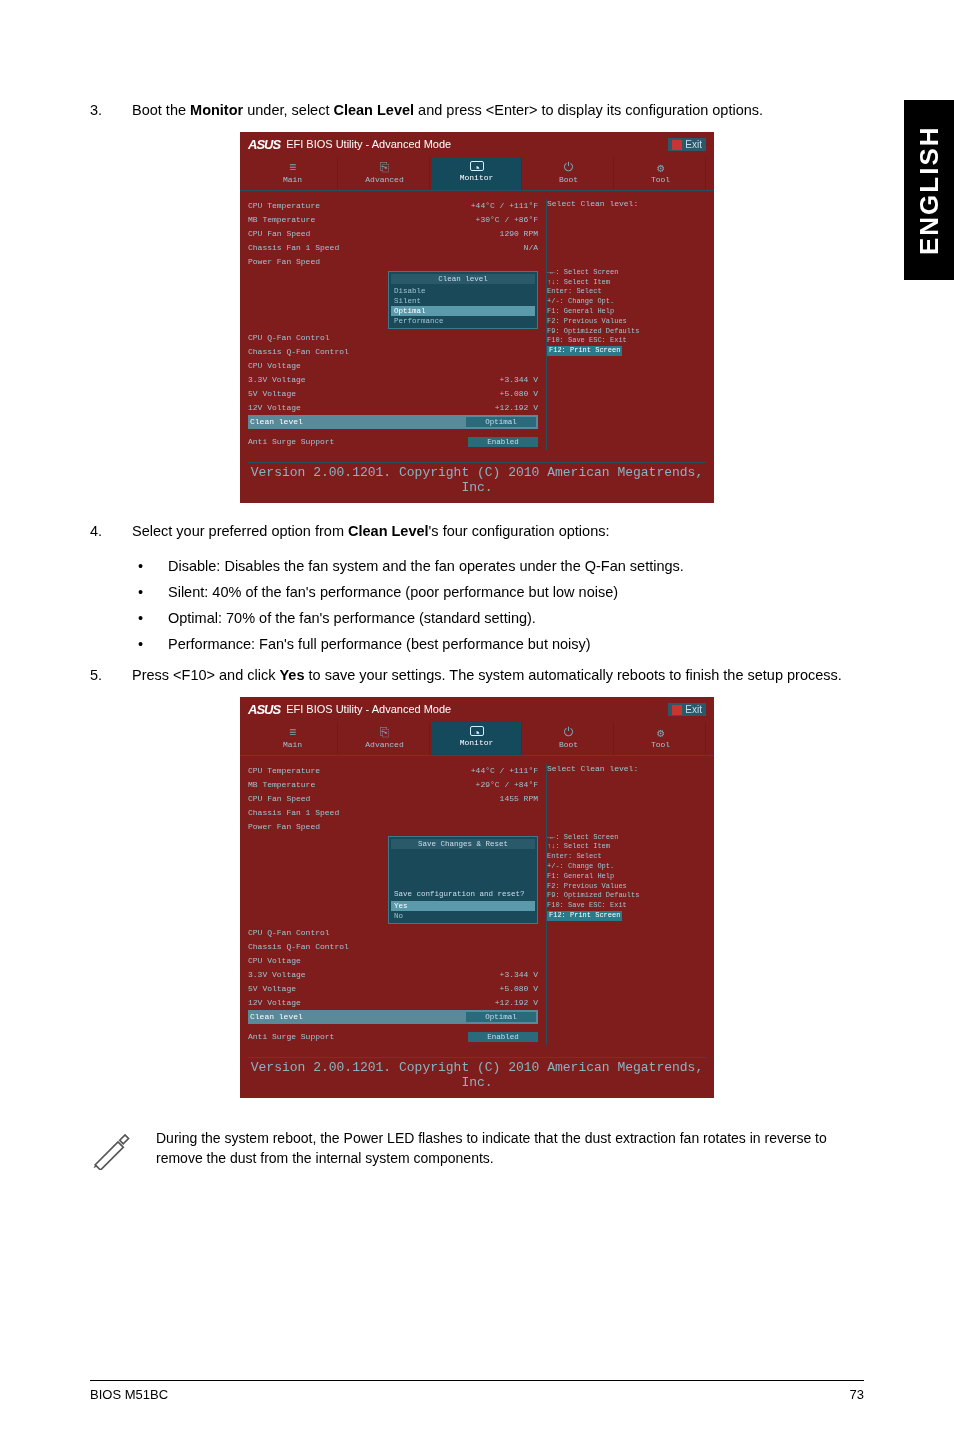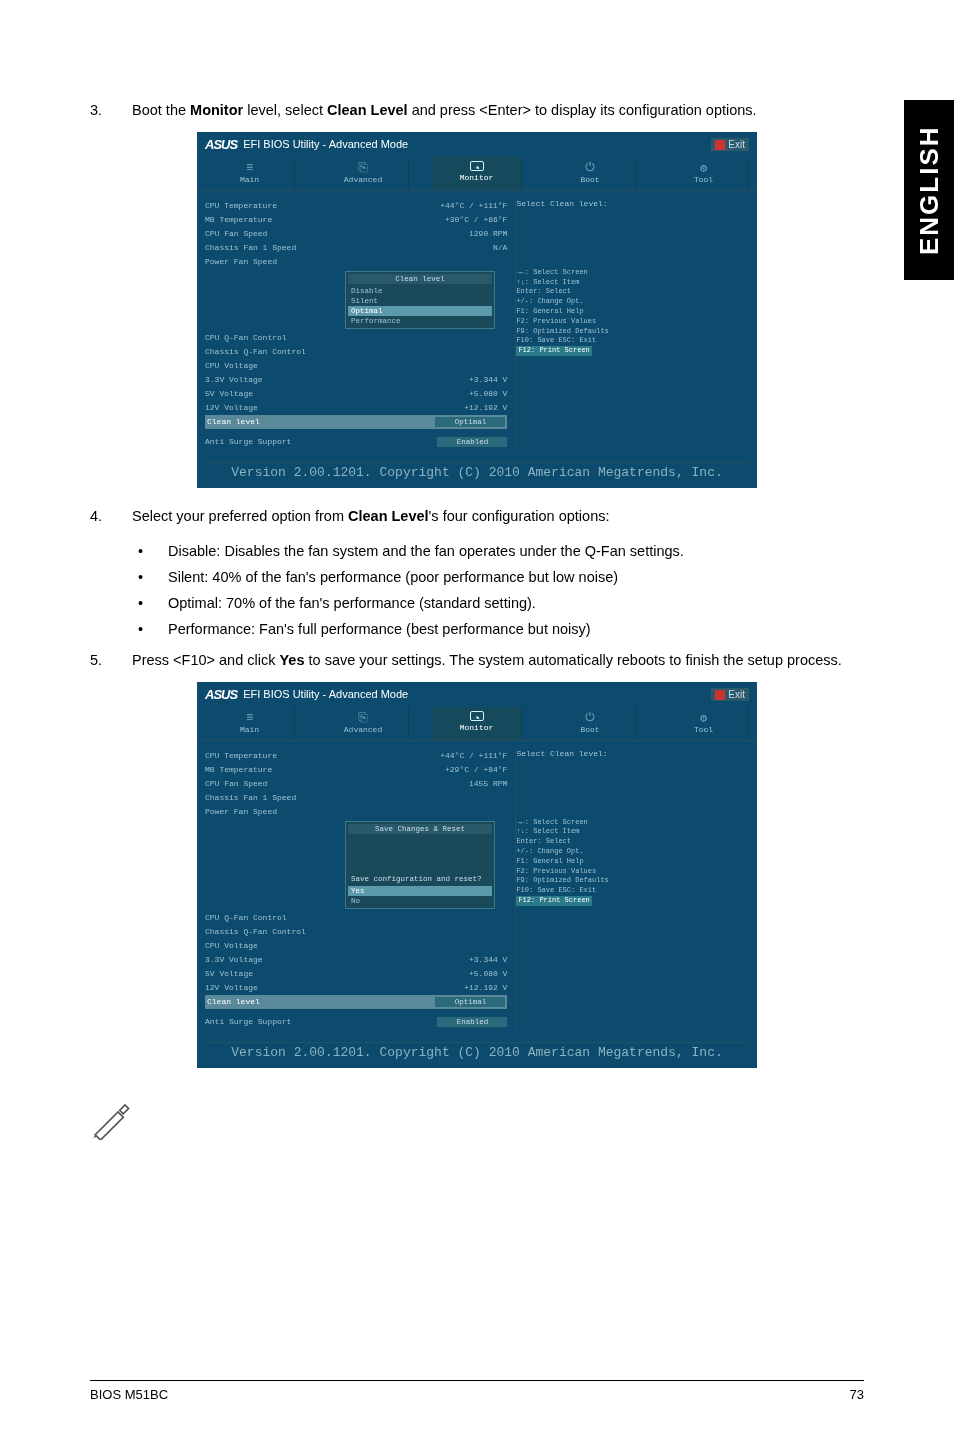--- a/index.html
+++ b/index.html
@@ -42,23 +42,23 @@
   .step-body { flex: 1; }
   .bullets { margin: 6px 0 8px 0; }
   .bullet {
     display: flex;
     font-size: 14.5px;
     line-height: 1.8;
     padding-left: 48px;
   }
   .bullet-dot { width: 30px; flex-shrink: 0; }
   .bios-shot {
-    width: 560px;
+    width: 474px;
     margin: 10px auto 18px auto;
-    background: #0c4a6e;
+    background: #7f1d1d;
     color: #9dc3d0;
     font-family: "Courier New", monospace;
     font-size: 8px;
     position: relative;
     padding-bottom: 6px;
   }
   .bios-title {
     color: #fff;
     font-family: Arial, sans-serif;
     font-size: 11px;
@@ -179,21 +179,21 @@
 </head>
 <body>
 
 <div class="side-tab">ENGLISH</div>
 
 <div class="content">
 
   <div class="step">
     <div class="step-num">3.</div>
     <div class="step-body">
-      <span>Boot the </span><b>Monitor</b><span> level, select </span><b>Clean Level</b><span> and press &lt;Enter&gt; to display its configuration options.</span>
+      <span>Boot the </span><b>Monitor</b><span> under, select </span><b>Clean Level</b><span> and press &lt;Enter&gt; to display its configuration options.</span>
     </div>
   </div>
 
   <div class="bios-shot">
     <div class="bios-title">
       <span class="asus">ASUS</span>
       <span> EFI BIOS Utility - Advanced Mode</span>
       <span class="exit-badge">
         <span class="eb-icon"></span>
         <span>Exit</span>
@@ -403,20 +403,21 @@
     <div class="bios-footer">Version 2.00.1201. Copyright (C) 2010 American Megatrends, Inc.</div>
   </div>
 
   <div class="note-box">
     <div class="note-icon">
       <svg viewBox="0 0 48 48">
           <path d="M6 42 L32 16 L38 22 L12 48 Z M34 14 L40 8 L44 12 L38 18 Z" fill="none" stroke="#555" stroke-width="2"></path>
           <path d="M6 42 L4 46 L8 44 Z" fill="#555"></path>
         </svg>
     </div>
+    <div>During the system reboot, the Power LED flashes to indicate that the dust extraction fan rotates in reverse to remove the dust from the internal system components.</div>
   </div>
 
 </div>
 
 <div class="footer">
   <span>BIOS M51BC</span>
   <span>73</span>
 </div>
 
 </body></html>

